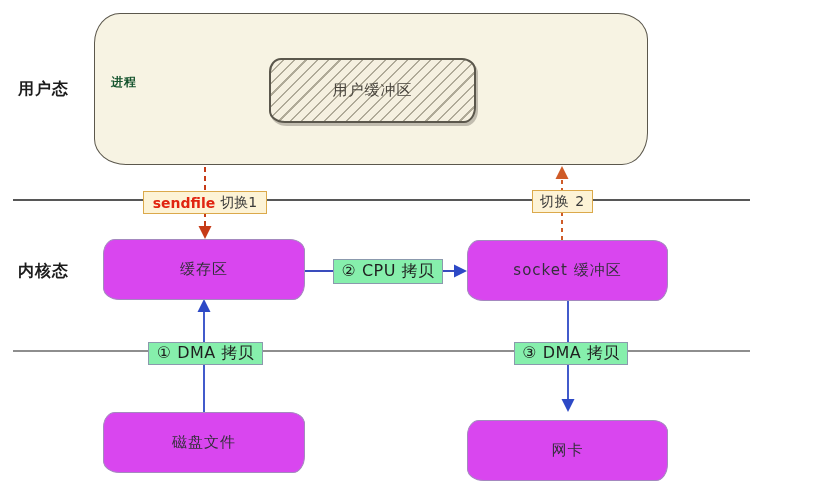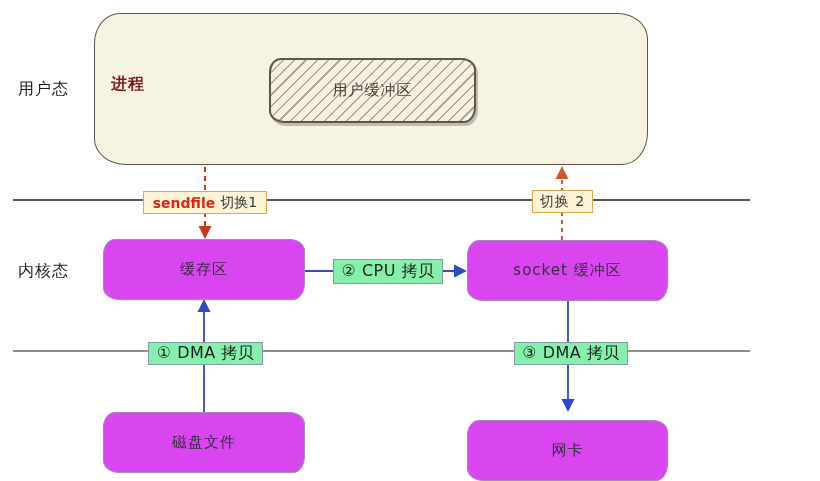--- a/index.html
+++ b/index.html
@@ -4,29 +4,29 @@
 <style>
   html,body{margin:0;padding:0;background:#fff;}
   .canvas{
     position:relative;width:820px;height:481px;background:#ffffff;overflow:hidden;
     font-family:"DejaVu Sans",sans-serif;color:#2b2b2b;
   }
   .canvas *{box-sizing:border-box;}
   .layer-svg{position:absolute;left:0;top:0;z-index:1;}
   .abs{position:absolute;z-index:2;}
 
-  .zone-label{font-size:16px;font-weight:normal;color:#1c1c1c;letter-spacing:1px;}
+  .zone-label{font-size:16px;font-weight:bold;color:#1c1c1c;letter-spacing:1px;}
 
   .process-box{
     left:94px;top:13px;width:554px;height:152px;
     background:#f7f3e3;border:1.6px solid #5b574c;
     border-radius:26px 30px 26px 32px / 30px 26px 32px 26px;
   }
   .process-label{
-    position:absolute;left:16px;top:60px;font-size:16px;font-weight:bold;color:#7f1d1d;
+    position:absolute;left:16px;top:60px;font-size:12px;font-weight:bold;color:#14532d;
     letter-spacing:1px;
   }
   .user-buffer{
     position:absolute;left:174px;top:44px;width:207px;height:65px;
     background-color:#f5f0e0;
     background-image:repeating-linear-gradient(135deg, rgba(118,112,92,0.55) 0px, rgba(118,112,92,0.55) 1.5px, transparent 1.5px, transparent 8px);
     border:2.5px solid #5b574c;
     border-radius:12px 14px 12px 16px / 14px 12px 16px 12px;
     box-shadow:2px 3px 0 rgba(91,87,76,0.35);
     display:flex;align-items:center;justify-content:center;

